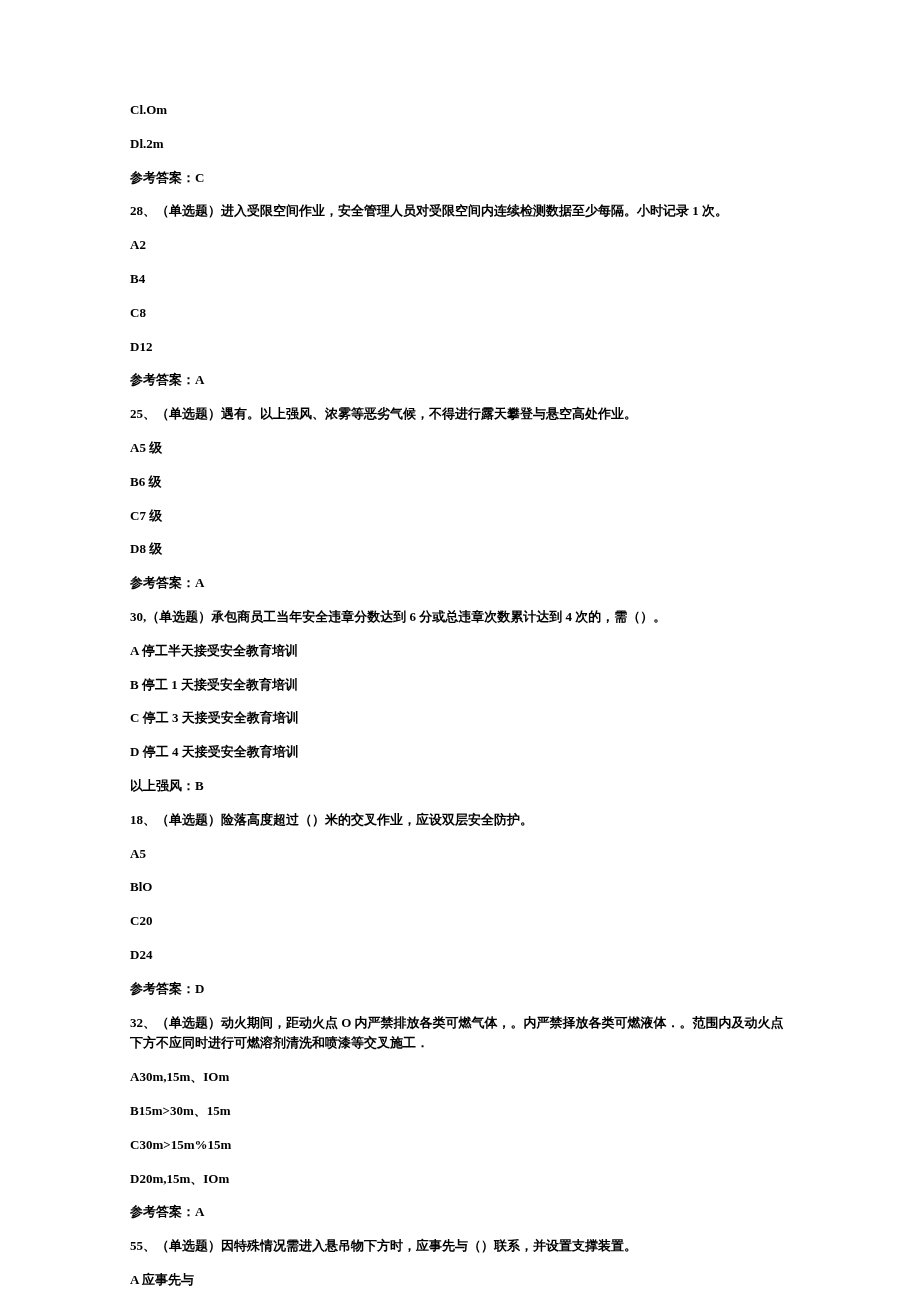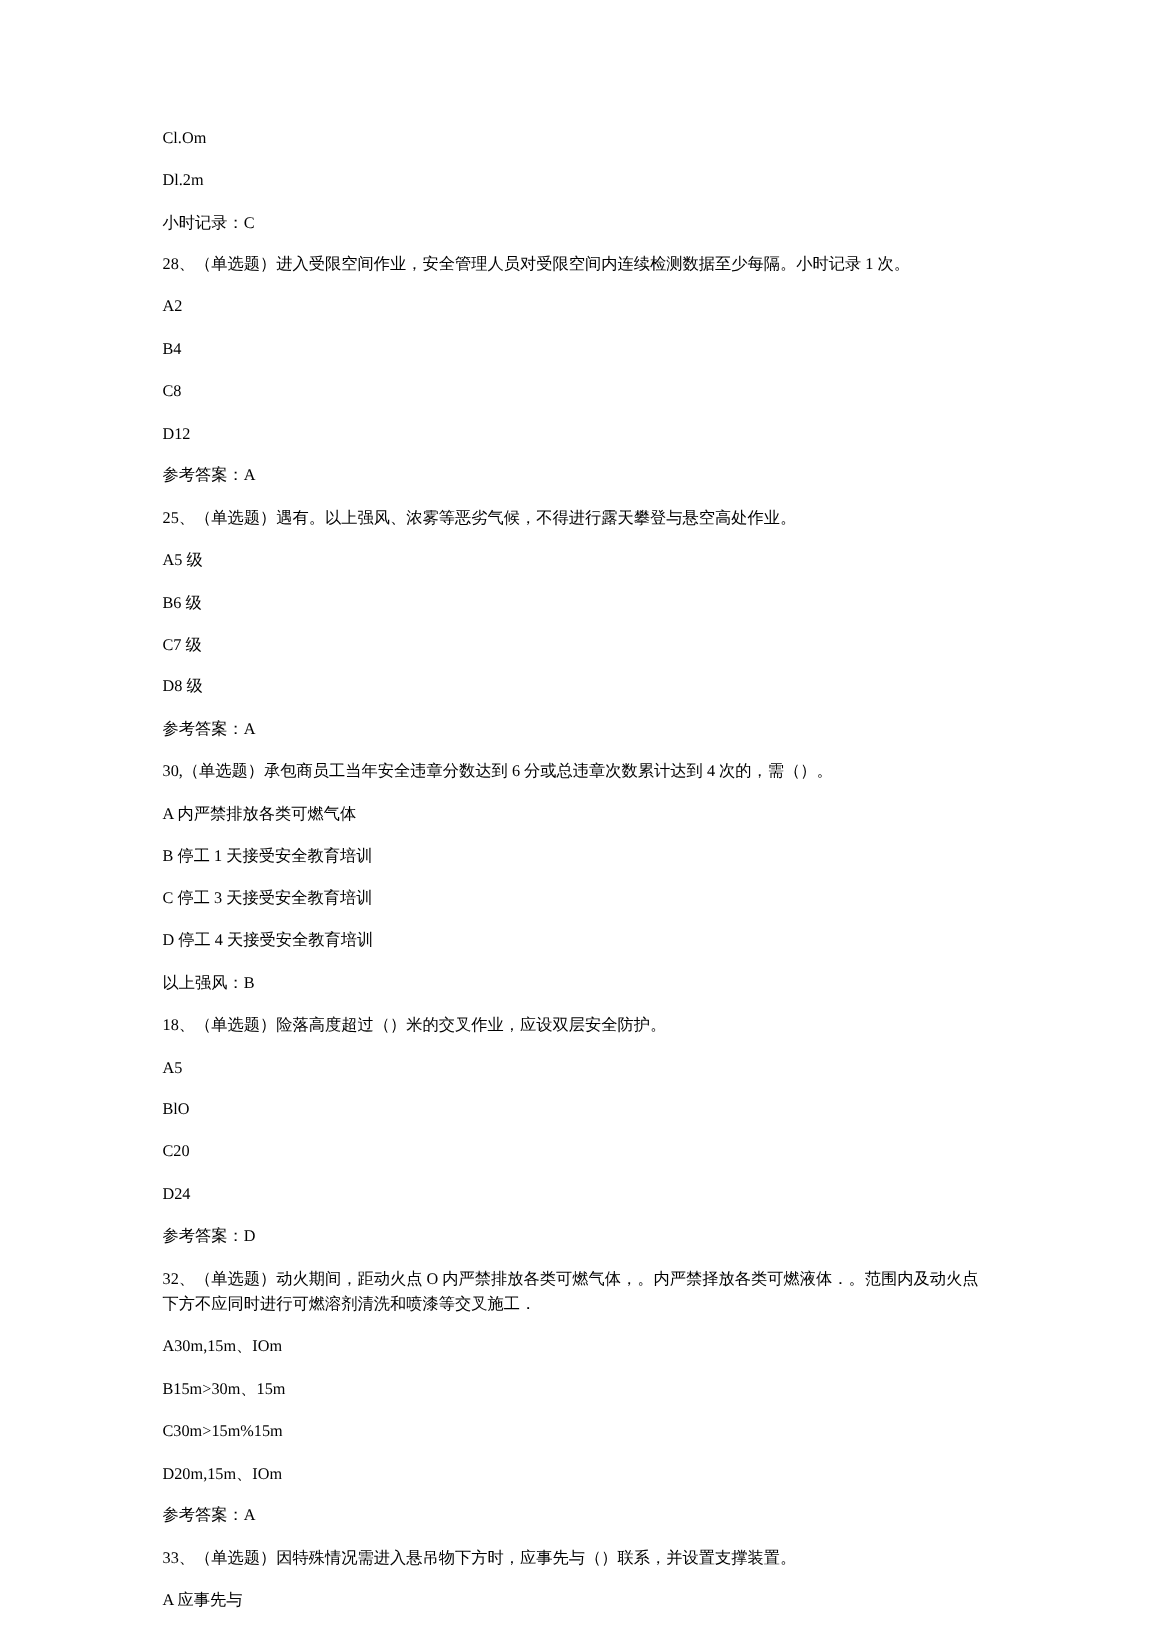--- a/index.html
+++ b/index.html
@@ -11,53 +11,53 @@
       font-family: "SimSun", "宋体", serif;
       font-size: 13px;
       line-height: 1.6;
       color: #000;
       background: #fff;
       padding: 100px 130px 60px 130px;
       width: 920px;
     }
     .line {
       margin-bottom: 13px;
-      font-weight: normal;
+      font-weight: bold;
     }
   </style>
 </head>
 <body>
 
 <div class="line">Cl.Om</div>
 <div class="line">Dl.2m</div>
-<div class="line">小时记录：C</div>
+<div class="line">参考答案：C</div>
 <div class="line">28、（单选题）进入受限空间作业，安全管理人员对受限空间内连续检测数据至少每隔。小时记录 1 次。</div>
 <div class="line">A2</div>
 <div class="line">B4</div>
 <div class="line">C8</div>
 <div class="line">D12</div>
 <div class="line">参考答案：A</div>
 <div class="line">25、（单选题）遇有。以上强风、浓雾等恶劣气候，不得进行露天攀登与悬空高处作业。</div>
 <div class="line">A5 级</div>
 <div class="line">B6 级</div>
 <div class="line">C7 级</div>
 <div class="line">D8 级</div>
 <div class="line">参考答案：A</div>
 <div class="line">30,（单选题）承包商员工当年安全违章分数达到 6 分或总违章次数累计达到 4 次的，需（）。</div>
-<div class="line">A 内严禁排放各类可燃气体</div>
+<div class="line">A 停工半天接受安全教育培训</div>
 <div class="line">B 停工 1 天接受安全教育培训</div>
 <div class="line">C 停工 3 天接受安全教育培训</div>
 <div class="line">D 停工 4 天接受安全教育培训</div>
 <div class="line">以上强风：B</div>
 <div class="line">18、（单选题）险落高度超过（）米的交叉作业，应设双层安全防护。</div>
 <div class="line">A5</div>
 <div class="line">BlO</div>
 <div class="line">C20</div>
 <div class="line">D24</div>
 <div class="line">参考答案：D</div>
 <div class="line">32、（单选题）动火期间，距动火点 O 内严禁排放各类可燃气体，。内严禁择放各类可燃液体．。范围内及动火点下方不应同时进行可燃溶剂清洗和喷漆等交叉施工．</div>
 <div class="line">A30m,15m、IOm</div>
 <div class="line">B15m&gt;30m、15m</div>
 <div class="line">C30m&gt;15m%15m</div>
 <div class="line">D20m,15m、IOm</div>
 <div class="line">参考答案：A</div>
-<div class="line">33、（单选题）因特殊情况需进入悬吊物下方时，应事先与（）联系，并设置支撑装置。</div>
+<div class="line">55、（单选题）因特殊情况需进入悬吊物下方时，应事先与（）联系，并设置支撑装置。</div>
 <div class="line">A 应事先与</div>
 
 </body></html>

